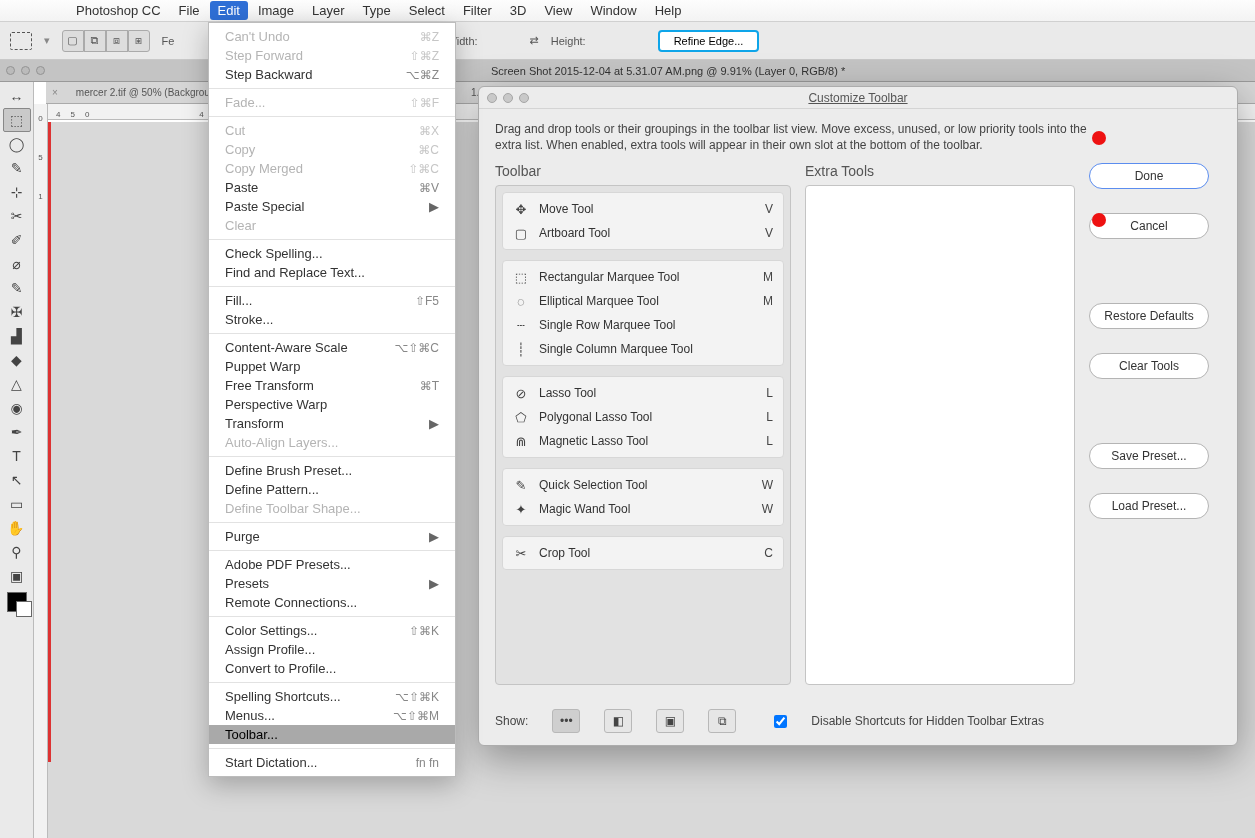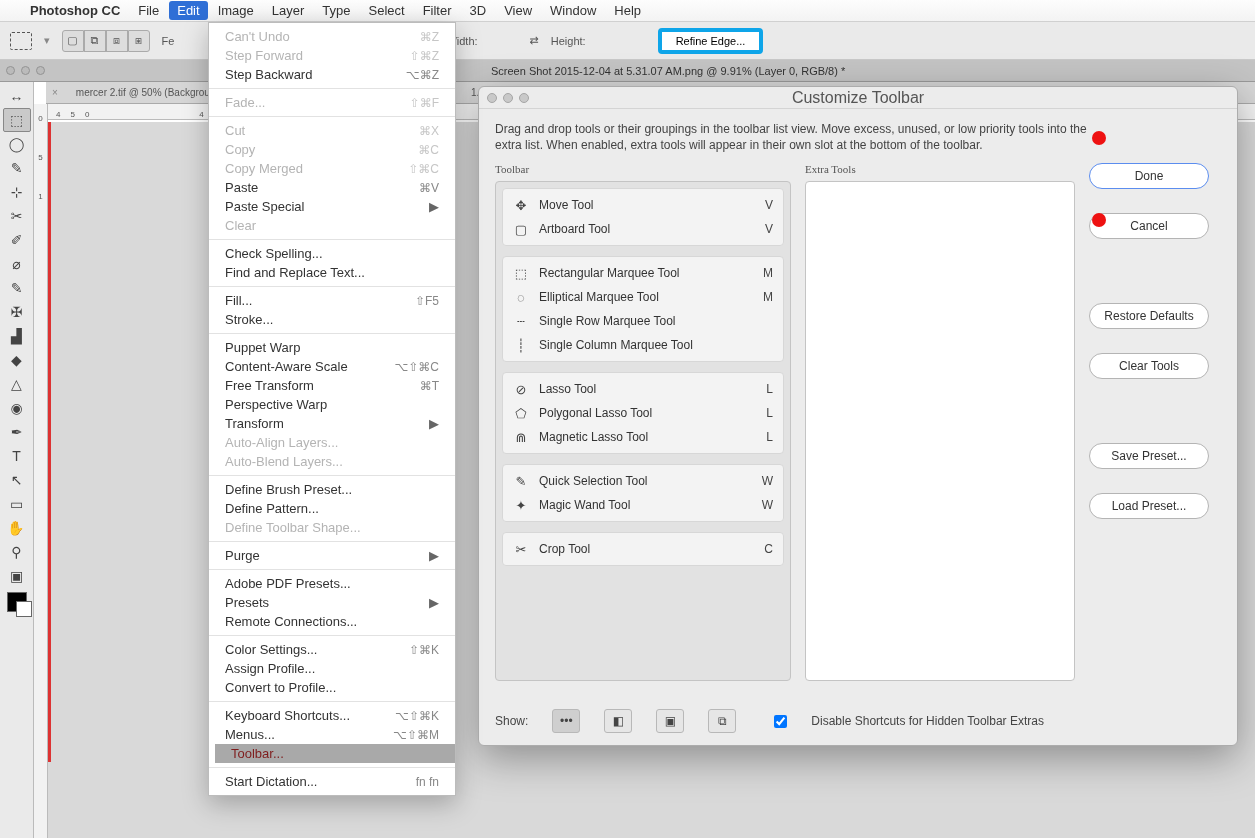--- a/index.html
+++ b/index.html
@@ -1,32 +1,32 @@
 <!DOCTYPE html>
 <html><head>
 <meta charset="utf-8">
 <style>
 * { box-sizing: border-box; margin: 0; padding: 0; font-family: -apple-system, "Helvetica Neue", Arial, sans-serif; }
 body { background: #fff; width: 1255px; height: 838px; overflow: hidden; position: relative; font-size: 13px; color: #333; }
 
 
 .menubar { height: 22px; background: linear-gradient(#fdfdfd,#f3f3f3); display: flex; align-items: center; padding: 0 12px; font-size: 13px; gap: 18px; border-bottom: 1px solid #d0d0d0; }
 .menubar .apple { font-size: 14px; }
-.menubar .app-name { font-weight: 700; }
+.menubar .app-name { font-weight: 400; margin-left: 46px; }
 .menubar .mi { cursor: default; }
 .menubar .mi.active { background: #2f6fd6; color: #fff; padding: 2px 8px; border-radius: 3px; margin: -2px -8px; }
 
 
 .optbar { height: 38px; background: #eaeaea; border-bottom: 1px solid #c9c9c9; display: flex; align-items: center; padding: 0 10px; font-size: 11px; color: #555; gap: 12px; }
 .optbar .dash-icon { width: 22px; height: 18px; border: 1px dashed #555; border-radius: 2px; }
 .opt-group { display: flex; gap: 0; }
 .opt-group .sq { width: 22px; height: 22px; background: #ddd; border: 1px solid #aaa; display: flex; align-items: center; justify-content: center; }
 .opt-group .sq:first-child { border-radius: 3px 0 0 3px; }
 .opt-group .sq:last-child { border-radius: 0 3px 3px 0; }
-.refine-btn { background: #fff; border: 4px solid #0ea5e9; padding: 3px 14px; border-radius: 4px; font-size: 11px; }
+.refine-btn { background: #fff; border: 2px solid #0ea5e9; padding: 3px 14px; border-radius: 4px; font-size: 11px; }
 
 
 .tabstrip { height: 22px; background: #c4c4c4; display: flex; align-items: center; font-size: 11px; padding-left: 6px; border-bottom: 1px solid #999; gap: 6px; }
 .tabstrip .dot { width: 9px; height: 9px; border-radius: 50%; background: #bbb; border: 1px solid #939393; }
 .tabstrip .tt { margin-left: 8px; color: #333; }
 
 
 .inner-tabs { height: 22px; background: #d6d6d6; margin-left: 46px; display: flex; align-items: center; font-size: 10px; color: #555; border-bottom: 1px solid #aaa; }
 .inner-tabs .lbl { padding: 0 10px; border-right: 1px solid #bbb; }
 
@@ -46,36 +46,36 @@
 
 .canvas { position: absolute; left: 48px; top: 122px; right: 0; bottom: 0; background: #d9d9d9; }
 .canvas .redstrip { position: absolute; left: 0; top: 0; width: 3px; height: 640px; background: #d33; }
 
 
 .dropdown { position: absolute; left: 208px; top: 22px; width: 248px; background: #fff; border: 1px solid #bcbcbc; box-shadow: 0 8px 24px rgba(0,0,0,.25); font-size: 13px; padding: 4px 0; z-index: 50; }
 .dropdown .mrow { display: flex; justify-content: space-between; align-items: center; padding: 2px 16px; height: 19px; }
 .dropdown .mrow.dis { color: #b4b4b4; }
 .dropdown .mrow .sc { font-size: 12px; color: #888; }
 .dropdown .mrow.dis .sc { color: #c6c6c6; }
-.dropdown .mrow.sel { background: #a9a9a9; color: #7f1d1d; margin-left: 6px; }
+.dropdown .mrow.sel { background: #a9a9a9; color: #000000; }
 .dropdown .sep { height: 1px; background: #e2e2e2; margin: 4px 0; }
 .dropdown .mrow .arr { color: #666; }
 
 
 .dialog { position: absolute; left: 478px; top: 86px; width: 760px; height: 660px; background: #ececec; border: 1px solid #acacac; border-radius: 6px; box-shadow: 0 12px 40px rgba(0,0,0,.35); z-index: 40; font-size: 12px; color: #333; }
-.dialog .titlebar { height: 22px; display: flex; align-items: center; justify-content: center; position: relative; font-size: 16px; color: #555; border-bottom: 1px solid #d4d4d4; }
+.dialog .titlebar { height: 22px; display: flex; align-items: center; justify-content: center; position: relative; font-size: 12px; color: #555; border-bottom: 1px solid #d4d4d4; text-decoration: underline; }
 .dialog .titlebar .dots { position: absolute; left: 8px; display: flex; gap: 6px; }
 .dialog .titlebar .dots .d { width: 10px; height: 10px; border-radius: 50%; background: #c9c9c9; border: 1px solid #a6a6a6; }
 .dialog .body { padding: 12px 16px; }
 .dialog .intro { font-size: 12px; color: #444; line-height: 1.35; margin-bottom: 10px; max-width: 610px; }
 .dialog .cols { display: flex; gap: 14px; }
 .dialog .col-left { width: 296px; }
 .dialog .col-mid { width: 270px; }
 .dialog .col-right { width: 120px; display: flex; flex-direction: column; gap: 24px; align-items: stretch; }
-.dialog .col-title { font-size: 11px; color: #555; margin-bottom: 6px; font-family: Liberation Serif, serif; }
+.dialog .col-title { font-size: 14px; color: #555; margin-bottom: 6px; }
 .dialog .list-box { background: #e2e2e2; border: 1px solid #c4c4c4; border-radius: 4px; height: 500px; overflow-y: auto; padding: 6px; position: relative; }
 .dialog .col-mid .list-box { background: #fff; }
 .dialog .tool-group { background: #f3f3f3; border: 1px solid #d7d7d7; border-radius: 4px; margin-bottom: 10px; padding: 4px 0; }
 .dialog .tool-row { display: flex; align-items: center; padding: 4px 10px; gap: 10px; }
 .dialog .tool-row .ticon { width: 16px; height: 16px; display: flex; align-items: center; justify-content: center; font-size: 13px; color: #444; }
 .dialog .tool-row .tname { flex: 1; font-size: 12px; color: #333; }
 .dialog .tool-row .tkey { font-size: 12px; color: #444; width: 14px; text-align: right; }
 .dialog .dbtn { background: #fff; border: 1px solid #b4b4b4; border-radius: 14px; padding: 5px 8px; font-size: 12px; cursor: default; text-align: center; }
 .dialog .dbtn.primary { border: 1.5px solid #5b8def; }
 .dialog .bottom { position: absolute; left: 16px; bottom: 12px; display: flex; align-items: center; gap: 24px; font-size: 12px; color: #444; }
@@ -231,43 +231,40 @@
     <div class="sep"></div>
     <div class="mrow">
       <span>Fill...</span>
       <span class="sc">⇧F5</span>
     </div>
     <div class="mrow">
       <span>Stroke...</span>
     </div>
     <div class="sep"></div>
     <div class="mrow">
-      <span>Puppet Warp</span>
-    </div>
-    <div class="mrow">
       <span>Content-Aware Scale</span>
       <span class="sc">⌥⇧⌘C</span>
     </div>
     <div class="mrow">
+      <span>Puppet Warp</span>
+    </div>
+    <div class="mrow">
       <span>Free Transform</span>
       <span class="sc">⌘T</span>
     </div>
     <div class="mrow">
       <span>Perspective Warp</span>
     </div>
     <div class="mrow">
       <span>Transform</span>
       <span class="arr">▶</span>
     </div>
     <div class="mrow dis">
       <span>Auto-Align Layers...</span>
     </div>
-    <div class="mrow dis">
-      <span>Auto-Blend Layers...</span>
-    </div>
     <div class="sep"></div>
     <div class="mrow">
       <span>Define Brush Preset...</span>
     </div>
     <div class="mrow">
       <span>Define Pattern...</span>
     </div>
     <div class="mrow dis">
       <span>Define Toolbar Shape...</span>
     </div>
@@ -293,21 +290,21 @@
       <span class="sc">⇧⌘K</span>
     </div>
     <div class="mrow">
       <span>Assign Profile...</span>
     </div>
     <div class="mrow">
       <span>Convert to Profile...</span>
     </div>
     <div class="sep"></div>
     <div class="mrow">
-      <span>Keyboard Shortcuts...</span>
+      <span>Spelling Shortcuts...</span>
       <span class="sc">⌥⇧⌘K</span>
     </div>
     <div class="mrow">
       <span>Menus...</span>
       <span class="sc">⌥⇧⌘M</span>
     </div>
     <div class="mrow sel">
       <span>Toolbar...</span>
     </div>
     <div class="sep"></div>

